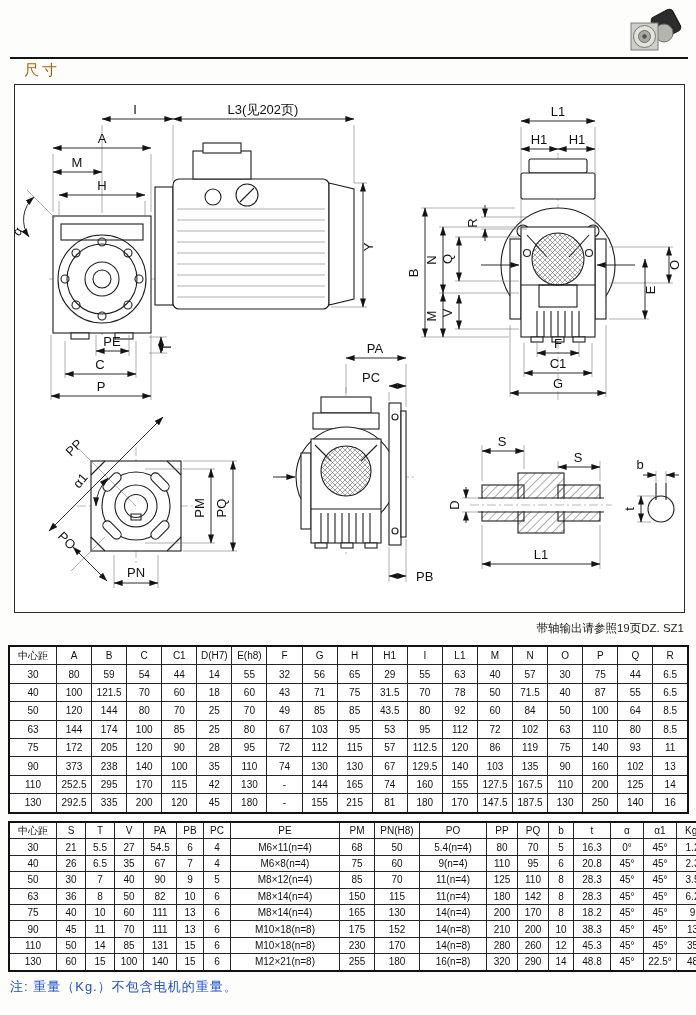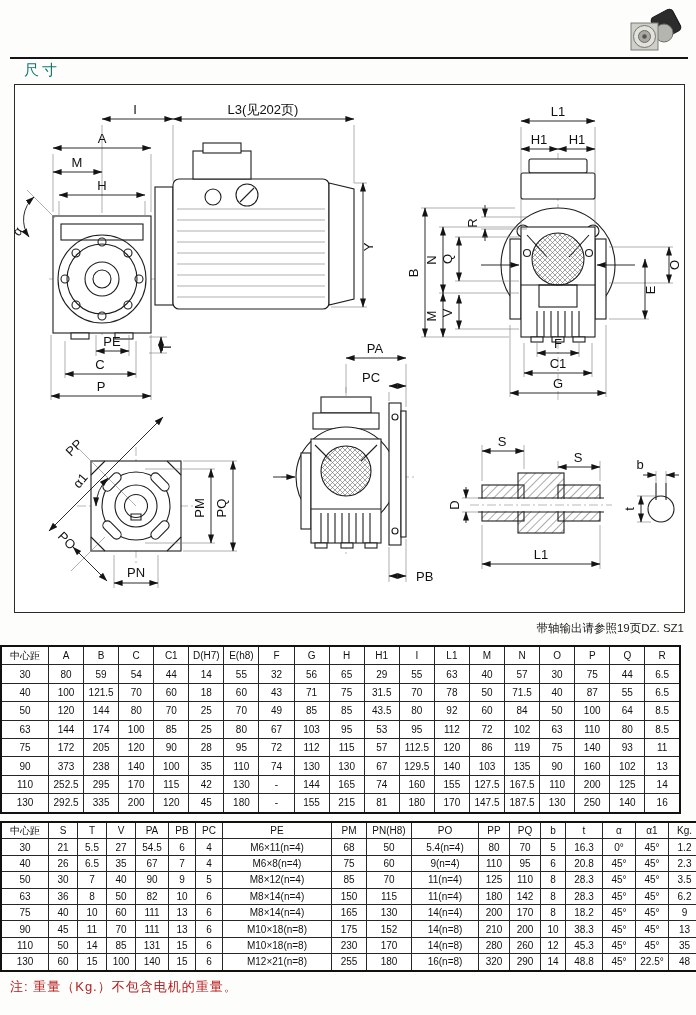--- a/index.html
+++ b/index.html
@@ -2,26 +2,26 @@
 <html><head>
 <meta charset="utf-8">
 <style>
   html,body{margin:0;padding:0;}
   body{
     width:696px;height:1015px;position:relative;background:#fdfdfc;
     font-family:"Liberation Sans","DejaVu Sans",sans-serif;color:#111;overflow:hidden;
   }
   .abs{position:absolute;}
   #rule-top{left:10px;top:57px;width:678px;height:2px;background:#151515;}
-  #page-title{left:24px;top:61px;font-size:15px;letter-spacing:3px;color:#0f766e;}
+  #page-title{left:24px;top:61px;font-size:15px;letter-spacing:3px;color:#a16207;}
   #drawing-box{left:14px;top:84px;width:669px;height:527px;border:1.6px solid #2a2a2a;background:#fff;}
   #shaft-note{right:12px;top:621px;font-size:11.5px;color:#222;text-align:center;}
-  #weight-note{left:10px;top:978px;font-size:13px;color:#b91c1c;letter-spacing:1px;}
+  #weight-note{left:10px;top:978px;font-size:13px;color:#1d4ed8;letter-spacing:1px;}
   table{border-collapse:collapse;table-layout:fixed;background:#fff;}
-  #table1,#table2{position:absolute;left:0;width:681px;border:2px solid #111;}
+  #table1,#table2{position:absolute;left:8px;width:681px;border:2px solid #111;}
   #table1{top:645px;}
   #table2{top:821px;}
   th,td{border:1px solid #262626;font-size:10px;font-weight:normal;text-align:center;
         padding:0;overflow:hidden;white-space:nowrap;color:#111;}
   #table1 th,#table1 td{height:17.4px;}
   #table2 th,#table2 td{height:15.4px;}
   #table1 th:first-child{width:46px;}
   #table2 th:nth-child(1){width:46px}#table2 th:nth-child(2){width:28px}
   #table2 th:nth-child(3){width:28px}#table2 th:nth-child(4){width:28px}
   #table2 th:nth-child(5){width:32px}#table2 th:nth-child(6){width:26px}

